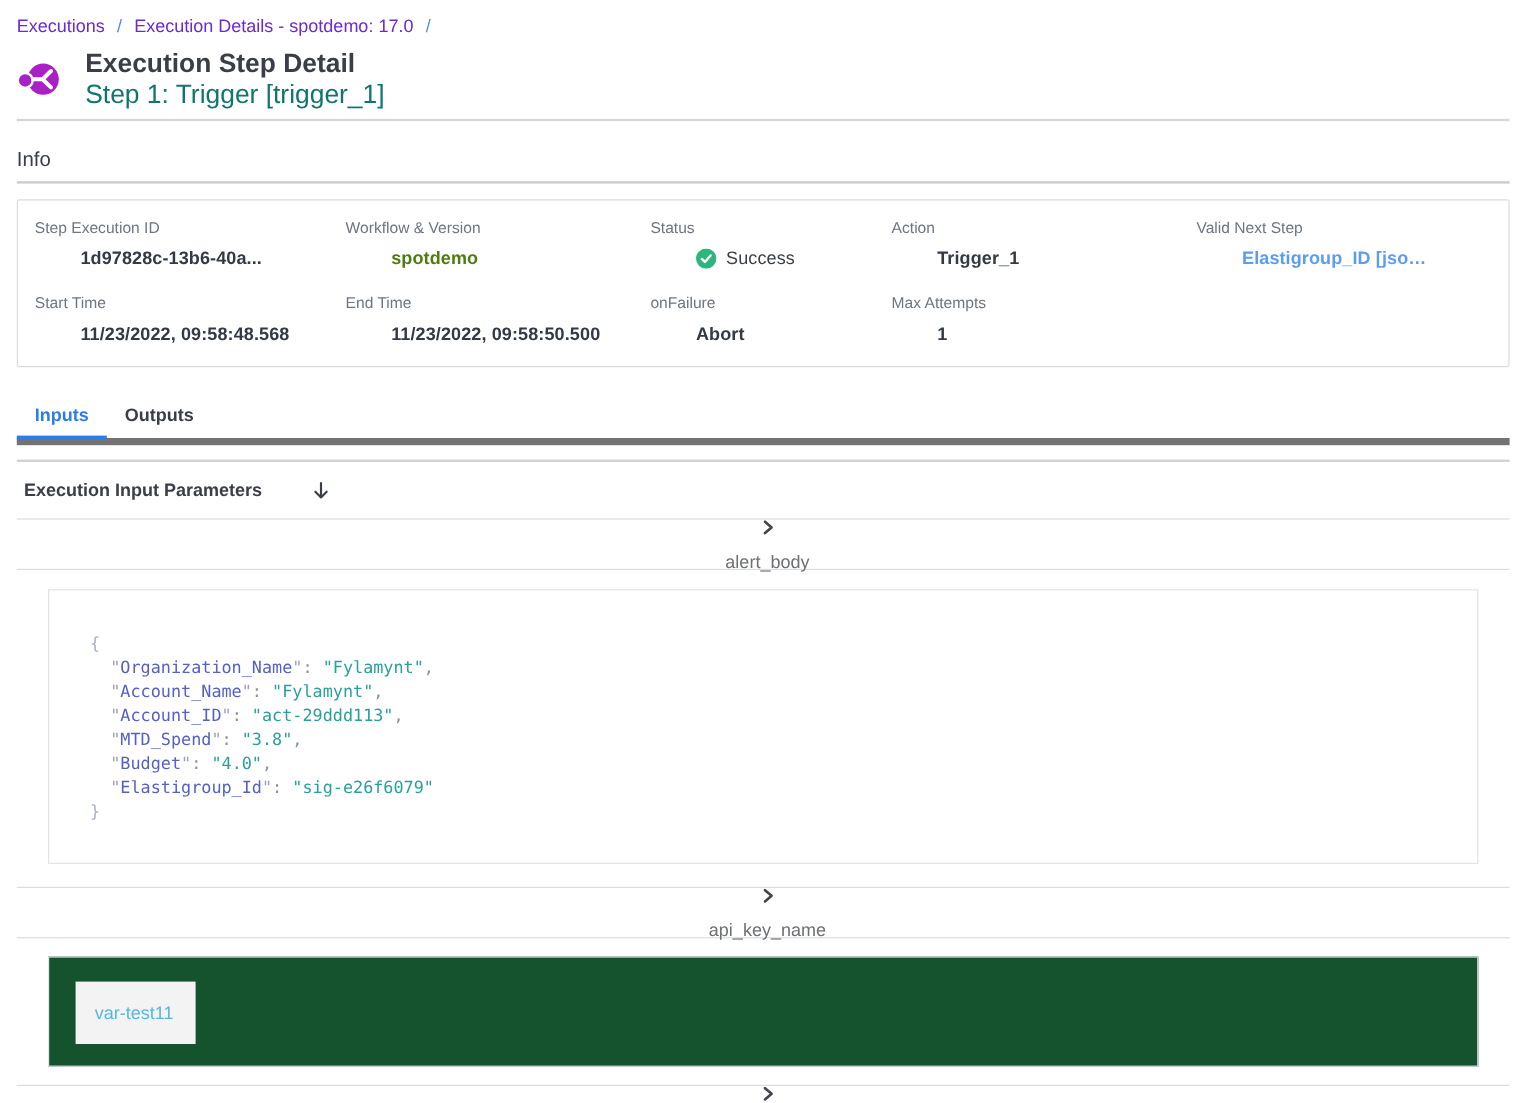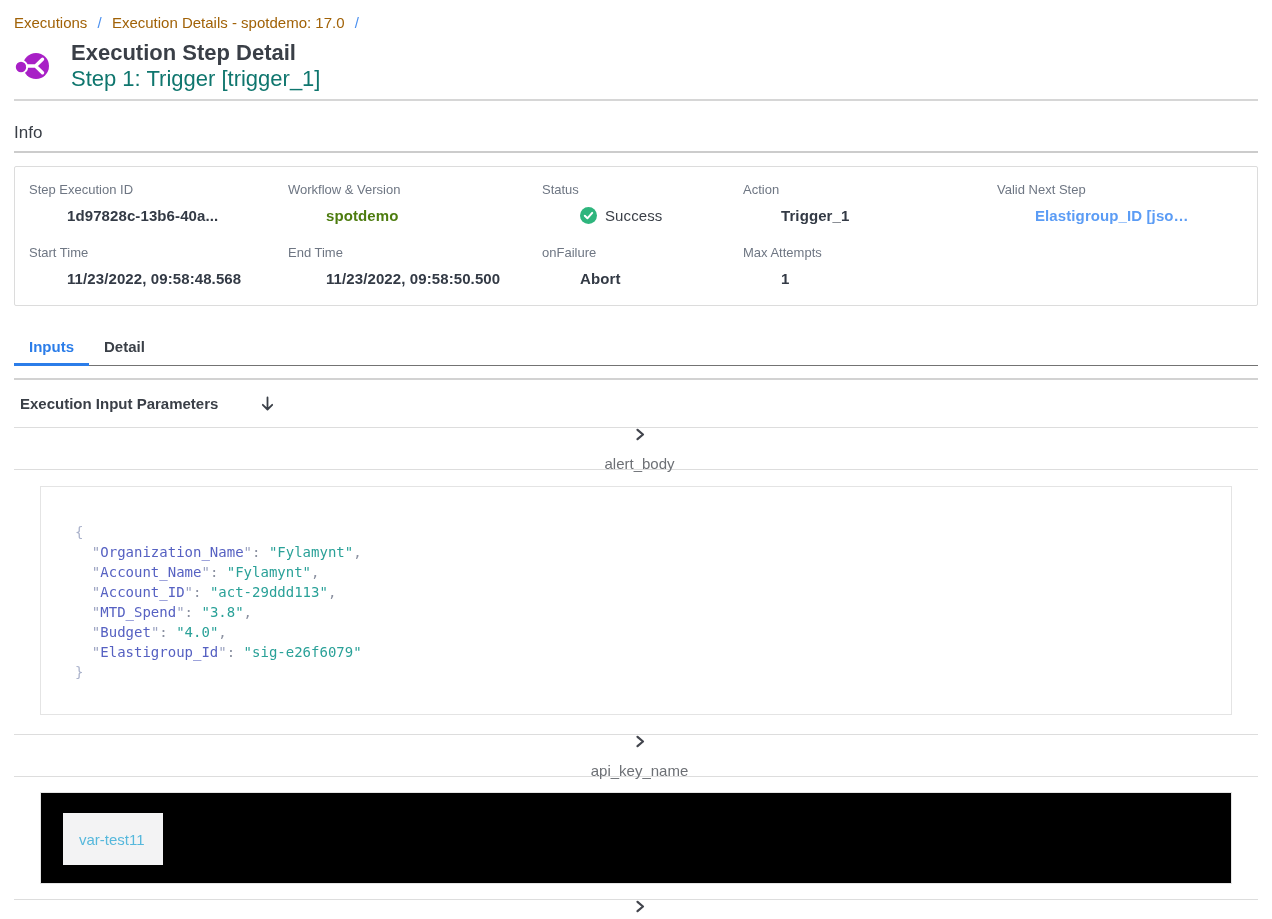--- a/index.html
+++ b/index.html
@@ -7,21 +7,21 @@
   body {
     width:1272px; height:919px; overflow:hidden;
     background:#ffffff;
     font-family:"Liberation Sans", sans-serif;
     color:#3a3f47;
   }
   .page { padding:0 14px; }
 
   
   .breadcrumb { padding-top:13px; font-size:15px; line-height:19px; }
-  .breadcrumb a { color:#a16207; text-decoration:none; cursor:pointer;margin-top:36px; }
+  .breadcrumb a { color:#6d28d9; text-decoration:none; cursor:pointer;margin-top:36px; }
   .breadcrumb .sep { color:#4a90f0; margin:0 6px; }
 
   
   .title-row { display:flex; align-items:center; gap:12px; margin-top:14px; height:40px; }
   .logo { display:flex; flex:0 0 auto; }
   .title-text { display:flex; align-items:baseline;flex-direction:column; }
   .page-title { font-size:22px; font-weight:bold; color:#3a3f47; }
   .page-subtitle { font-size:22px; font-weight:normal; color:#0f766e; margin-left:9px; }
 
   
@@ -39,21 +39,21 @@
     display:grid; grid-template-columns:259px 254px 201px 254px 1fr; row-gap:21px;
   }
   .cell .lbl { font-size:13px; color:#6e7683; margin-bottom:10px; }
   .cell .val { font-size:15px; font-weight:bold; color:#333a45; letter-spacing:.1px;margin-left:38px; }
   .cell .val.link { color:#4d7c0f; cursor:pointer; }
   .cell .val.link-light { color:#5b9cf5; cursor:pointer; }
   .status { display:flex; align-items:center; gap:8px; }
   .status .val-status { font-size:15px; font-weight:normal; color:#3a3f47; }
 
   
-  .tabs { display:flex; margin-top:24px; border-bottom:1px solid #737373; }
+  .tabs { display:flex; margin-top:24px; border-bottom:6px solid #737373; }
   .tab {
     padding:8px 15px 8px; font-size:15px; font-weight:bold; color:#3a3f47;
     border-bottom:3px solid transparent; margin-bottom:-1px; cursor:pointer;
   }
   .tab.active { color:#2b7de9; border-bottom-color:#2b7de9; }
 
   
   .params-header { display:flex; align-items:center; height:47px; padding-left:6px;
     font-size:15px; font-weight:bold; color:#3a3f47;gap:25px; }
   .dl-arrow { margin-left:17px; display:flex; cursor:pointer; }
@@ -68,21 +68,21 @@
     line-height:20px; white-space:pre; }
   pre.json .jb { color:#aab2cb; }
   pre.json .jq { color:#9aa2c0; }
   pre.json .jk { color:#5661c2; }
   pre.json .jp { color:#8a90a0; }
   pre.json .jv { color:#2aa198; }
   .after-code-rule { margin-top:19px; }
 
   
   .value-card { margin:15px 26px 0 26px; border:1px solid #e4e4e4; height:92px;
-    padding:20px 0 0 22px; background:#000000; }
+    padding:20px 0 0 22px; background:#14532d; }
   .chip { width:100px; height:52px; background:#f3f3f4; display:flex; align-items:center;
     padding-left:16px; font-size:15px; color:#56b8dc; }
   .after-value-rule { margin-top:15px; }
 </style>
 </head>
 <body>
 
 <div class="page">
 
   <div class="breadcrumb">
@@ -154,21 +154,21 @@
     </div>
     <div class="cell">
       <div class="lbl">Max Attempts</div>
       <div class="val">1</div>
     </div>
     <div class="cell"></div>
   </div>
 
   <div class="tabs">
     <div class="tab active">Inputs</div>
-    <div class="tab">Detail</div>
+    <div class="tab">Outputs</div>
   </div>
 
   <hr class="rule2 section-rule">
 
   <div class="params-header">
     <span>Execution Input Parameters</span>
     <span class="dl-arrow">
       <svg width="15" height="16" viewBox="0 0 15 16">
         <path d="M7.5 1.5 V13 M2.8 8.8 L7.5 13.5 L12.2 8.8" stroke="#3a3f47" stroke-width="1.8" fill="none" stroke-linecap="round" stroke-linejoin="round"></path>
       </svg>

